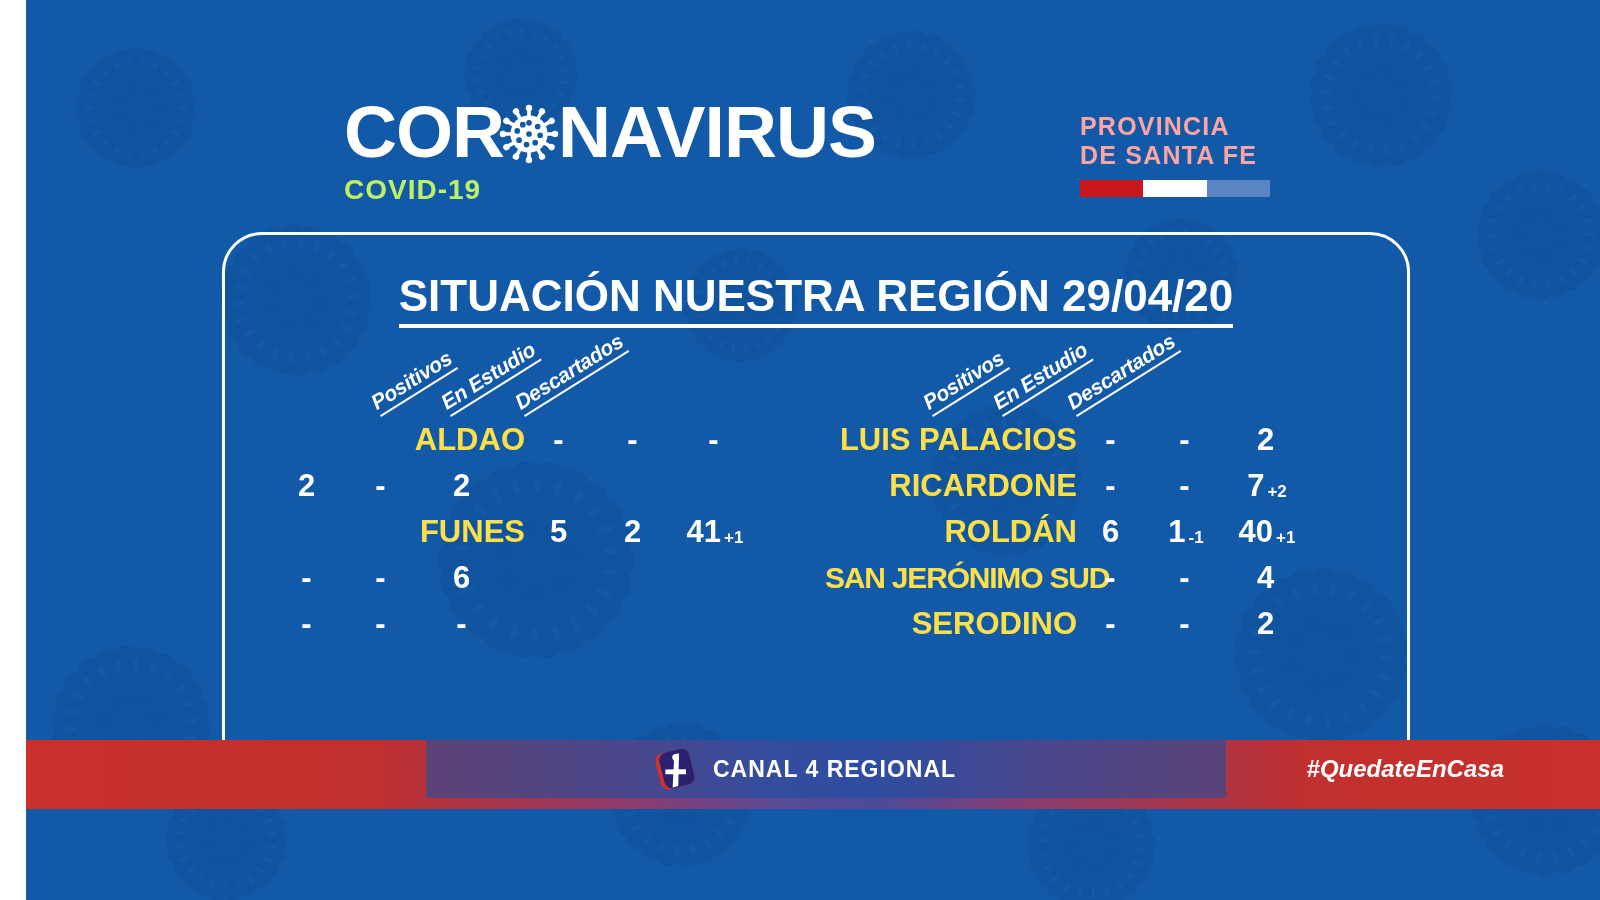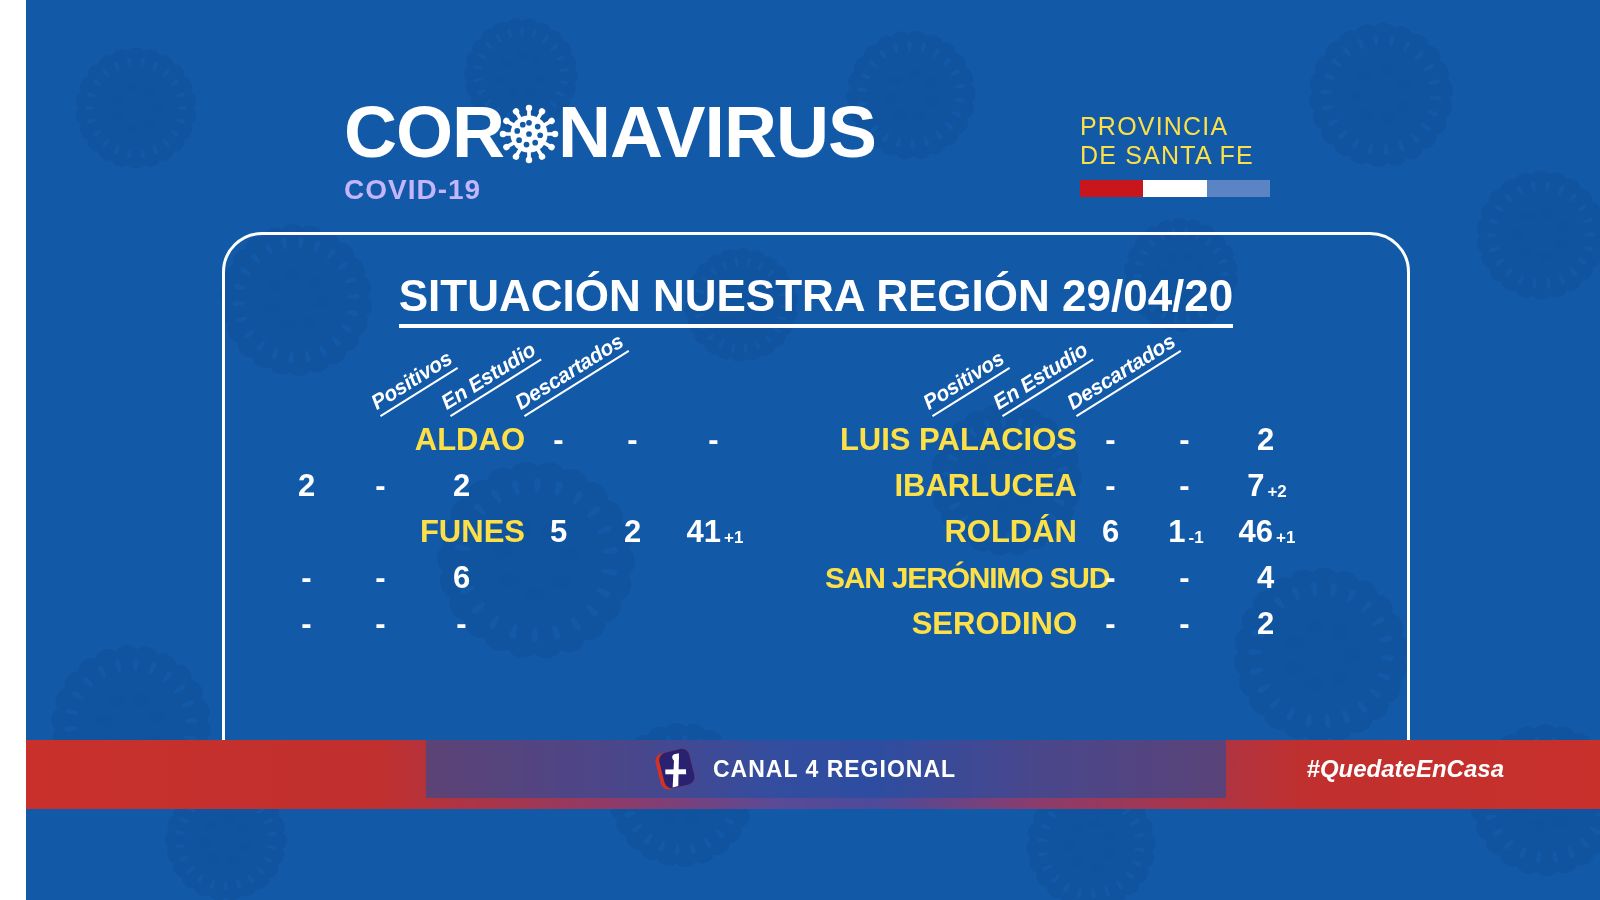--- a/index.html
+++ b/index.html
@@ -59,34 +59,34 @@
     width:62px; height:62px;
     margin:0 -2px 0 -3px;
     position:relative;
     top:2px;
   }
   #covid-19-label {
     position:absolute;
     left:0px; top:76px;
     font-size:28px;
     font-weight:bold;
-    color:#c4b5fd;
+    color:#bef264;
     letter-spacing:1px;
     text-align:right;
   }
 
   #logo-provincia {
     position:absolute;
     left:1054px; top:112px;
     width:190px;
   }
   .prov-line {
     font-size:25px;
-    font-weight:normal;
-    color:#fde047;
+    font-weight:bold;
+    color:#fca5a5;
     letter-spacing:1.2px;
     line-height:29px;
     text-align:left;
   }
   #prov-bar {
     margin-top:10px;
     display:flex;
     width:190px; height:17px;
   }
   #prov-bar span { display:block; height:100%; }
@@ -2087,21 +2087,21 @@
                 <span>-</span>
                 <span class="delta"></span>
               </span></div>
           <div class="cell c3"><span class="cellwrap">
                 <span>2</span>
                 <span class="delta"></span>
               </span></div>
         </div>
 
         <div class="row">
-          <div class="row-name">IBARLUCEA</div>
+          <div class="row-name">RICARDONE</div>
           <div class="cell c1"><span class="cellwrap">
                 <span>-</span>
                 <span class="delta"></span>
               </span></div>
           <div class="cell c2"><span class="cellwrap">
                 <span>-</span>
                 <span class="delta"></span>
               </span></div>
           <div class="cell c3"><span class="cellwrap">
                 <span>7</span>
@@ -2113,21 +2113,21 @@
           <div class="row-name">ROLDÁN</div>
           <div class="cell c1"><span class="cellwrap">
                 <span>6</span>
                 <span class="delta"></span>
               </span></div>
           <div class="cell c2"><span class="cellwrap">
                 <span>1</span>
                 <span class="delta">-1</span>
               </span></div>
           <div class="cell c3"><span class="cellwrap">
-                <span>46</span>
+                <span>40</span>
                 <span class="delta">+1</span>
               </span></div>
         </div>
 
         <div class="row">
           <div class="row-name tight">SAN JERÓNIMO SUD</div>
           <div class="cell c1"><span class="cellwrap">
                 <span>-</span>
                 <span class="delta"></span>
               </span></div>

